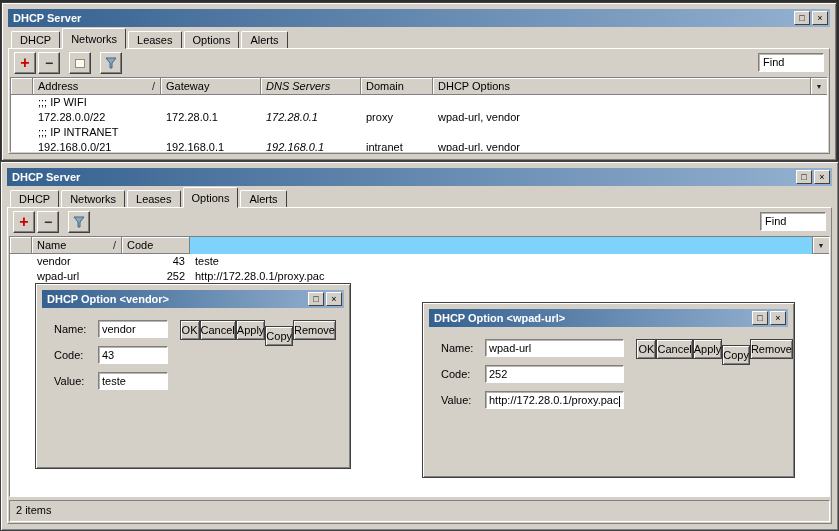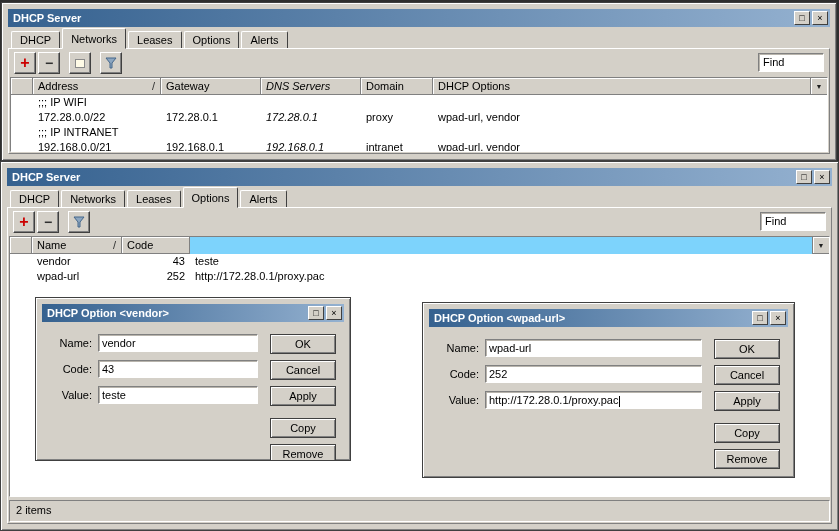--- a/index.html
+++ b/index.html
@@ -127,31 +127,31 @@
   .comment-cell { flex: 1; padding-left: 27px; }
   .statusbar {
     flex: 0 0 22px;
     margin: 2px 1px 1px 1px;
     border: 1px solid; border-color: #808080 #fff #fff #808080;
     padding: 3px 6px;
   }
   .dialog-body { flex: 1; display: flex; padding: 12px 8px 0 12px; }
   .fields { flex: 1; }
   .field-row { display: flex; align-items: center; height: 18px; margin-bottom: 8px; }
-  .flabel { flex: 0 0 38px; text-align: right; margin-right: 6px; white-space: nowrap; }
+  .flabel { flex: 0 0 38px; margin-right: 6px; white-space: nowrap; }
   .textbox {
     flex: 1; height: 18px;
     background: #fff;
     border: 1px solid; border-color: #808080 #fff #fff #808080;
     box-shadow: inset 1px 1px 0 #b8b4ac;
     padding: 2px 3px; line-height: 12px;
     white-space: nowrap; overflow: hidden;
   }
   .caret { display: inline-block; width: 1px; height: 11px; background: #000; vertical-align: middle; margin-left: 1px; }
-  .btncol { flex: 0 0 66px; margin-left: 12px; display: flex; flex-direction: column; }
+  .btncol { flex: 0 0 66px; margin-left: 12px; display: flex; flex-direction: row; }
   .btn {
     height: 20px; flex: 0 0 20px;
     margin-bottom: 6px;
     background: #d4d0c8;
     border: 1px solid #404040;
     box-shadow: inset 1px 1px 0 #fff, inset -1px -1px 0 #808080;
     font-family: "Liberation Sans", sans-serif; font-size: 11px;
     display: flex; align-items: center; justify-content: center;
     cursor: default;
   }
@@ -307,21 +307,21 @@
         <div class="cell c-code">252</div>
         <div class="cell c-rest">http://172.28.0.1/proxy.pac</div>
       </div>
     </div>
     <div class="statusbar">
       <span>2 items</span>
     </div>
   </div>
 </div>
 
-<div class="window" style="left:35px; top:297px; width:316px; height:164px; z-index:3;">
+<div class="window" style="left:35px; top:283px; width:316px; height:186px; z-index:3;">
   <div class="titlebar">
     <span>DHCP Option &lt;vendor&gt;</span>
     <span class="winbtns">
       <span class="winbtn">
           <span>□</span>
         </span>
       <span class="winbtn">
           <span>×</span>
         </span>
     </span>

